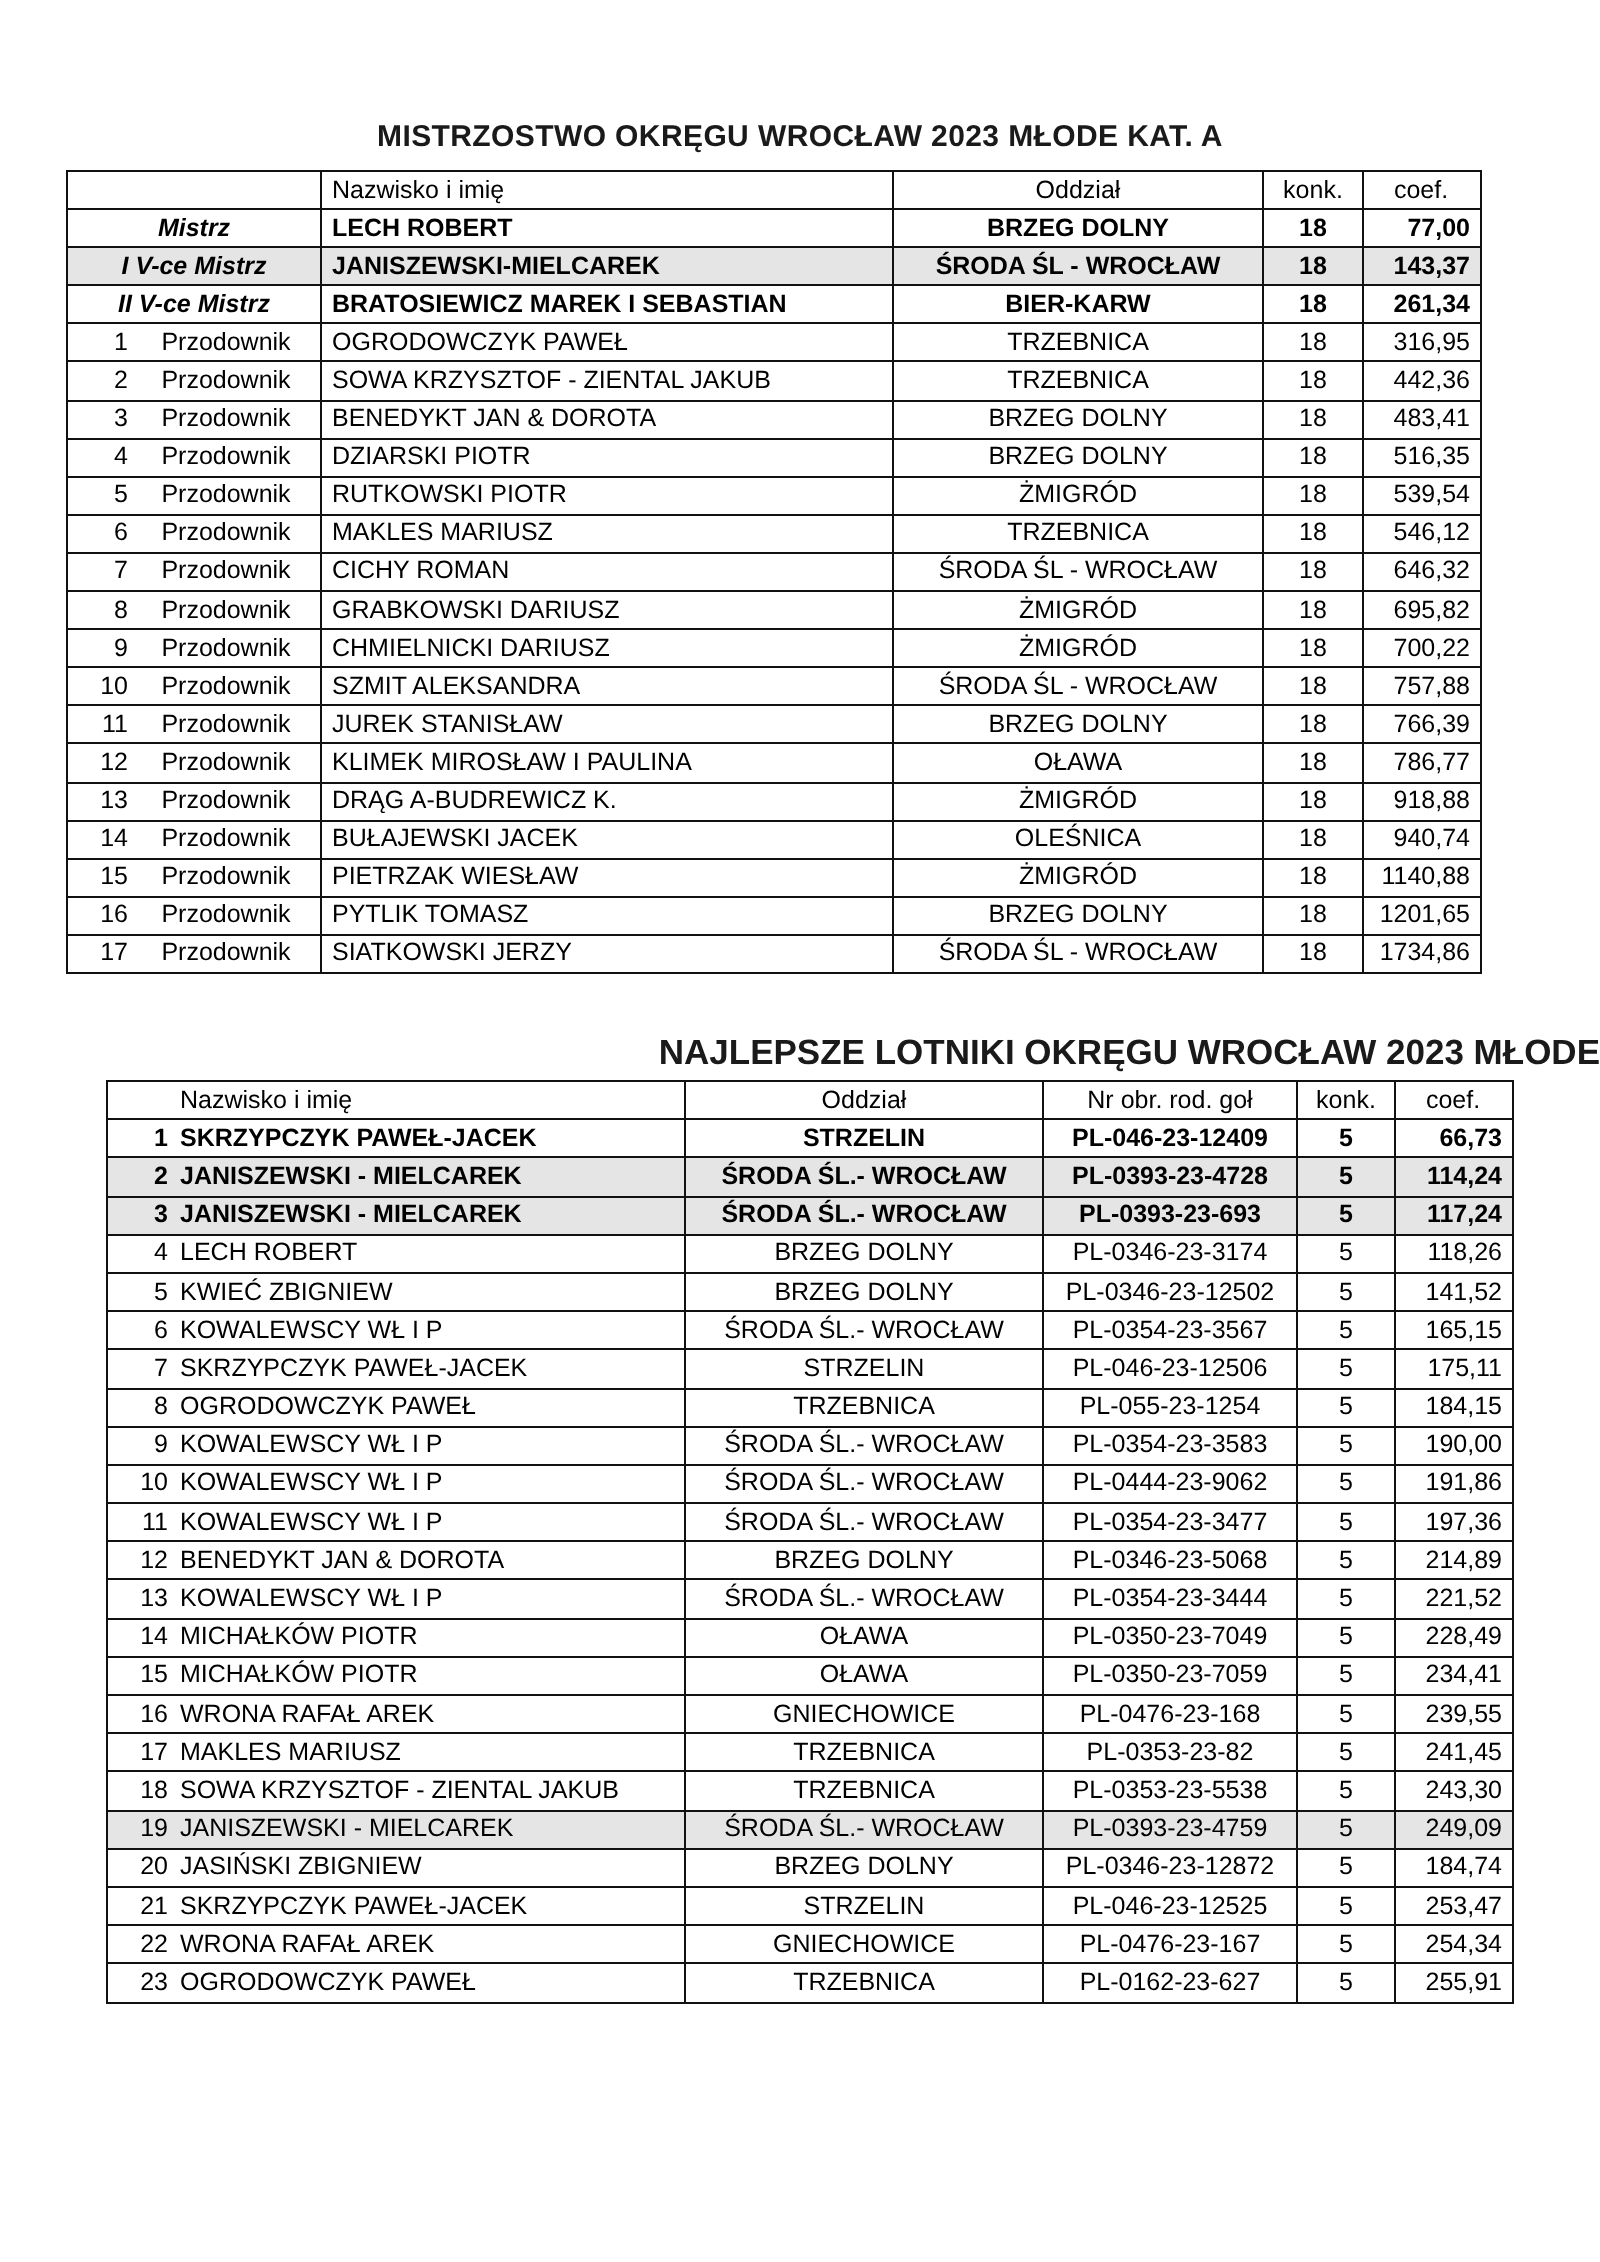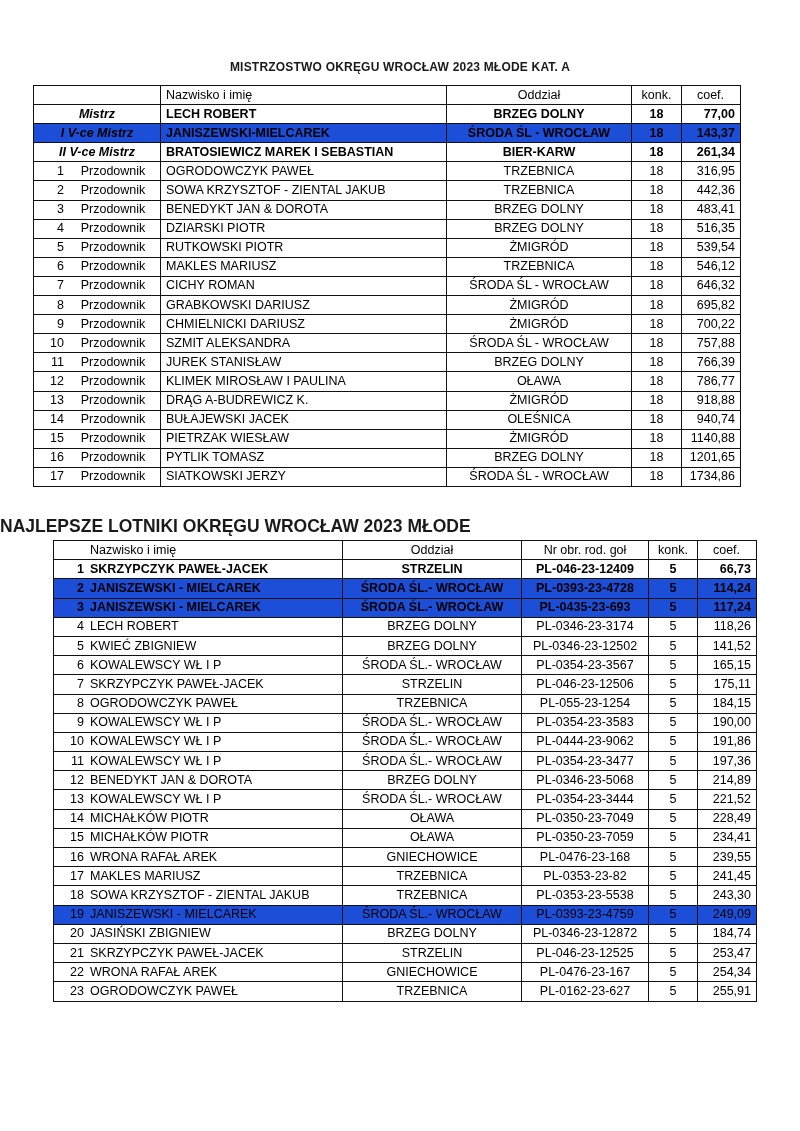--- a/index.html
+++ b/index.html
@@ -21,21 +21,21 @@
     padding: 0;
   }
 
   
   .t1-title {
     position: absolute;
     top: 60px;
     left: 0;
     width: 800px;
     text-align: center;
-    font-size: 12px;
+    font-size: 15px;
     font-weight: 700;
     letter-spacing: 0.2px;
     color: #1a1a1a;
   }
   .t1-wrap {
     position: absolute;
     top: 85px;
     left: 33px;
     width: 646px;
   }
@@ -95,30 +95,30 @@
     text-align: center;
     font-size: 12.5px;
   }
   .t1 thead .h-blank {
     border-left: 1px solid #111;
   }
   .t1 .bold {
     font-weight: 700;
   }
   .hl {
-    background: #1d4ed8;
+    background: #e5e5e5;
   }
 
   
   .t2-title {
     position: absolute;
     top: 516px;
     left: 0;
     width: 800px;
-    text-align: left;
+    text-align: right;
     font-size: 17.5px;
     font-weight: 700;
     color: #1a1a1a;
   }
   .t2-wrap {
     position: absolute;
     top: 540px;
     left: 53px;
     width: 659px;
   }
@@ -379,21 +379,21 @@
             <td class="c2-name bold">JANISZEWSKI - MIELCAREK</td>
             <td class="c2-branch bold">ŚRODA ŚL.- WROCŁAW</td>
             <td class="c2-ring bold">PL-0393-23-4728</td>
             <td class="c2-konk bold">5</td>
             <td class="c2-coef bold">114,24</td>
           </tr>
           <tr class="hl">
             <td class="c2-rank bold">3</td>
             <td class="c2-name bold">JANISZEWSKI - MIELCAREK</td>
             <td class="c2-branch bold">ŚRODA ŚL.- WROCŁAW</td>
-            <td class="c2-ring bold">PL-0435-23-693</td>
+            <td class="c2-ring bold">PL-0393-23-693</td>
             <td class="c2-konk bold">5</td>
             <td class="c2-coef bold">117,24</td>
           </tr>
           <tr>
             <td class="c2-rank">4</td>
             <td class="c2-name">LECH ROBERT</td>
             <td class="c2-branch">BRZEG DOLNY</td>
             <td class="c2-ring">PL-0346-23-3174</td>
             <td class="c2-konk">5</td>
             <td class="c2-coef">118,26</td>

